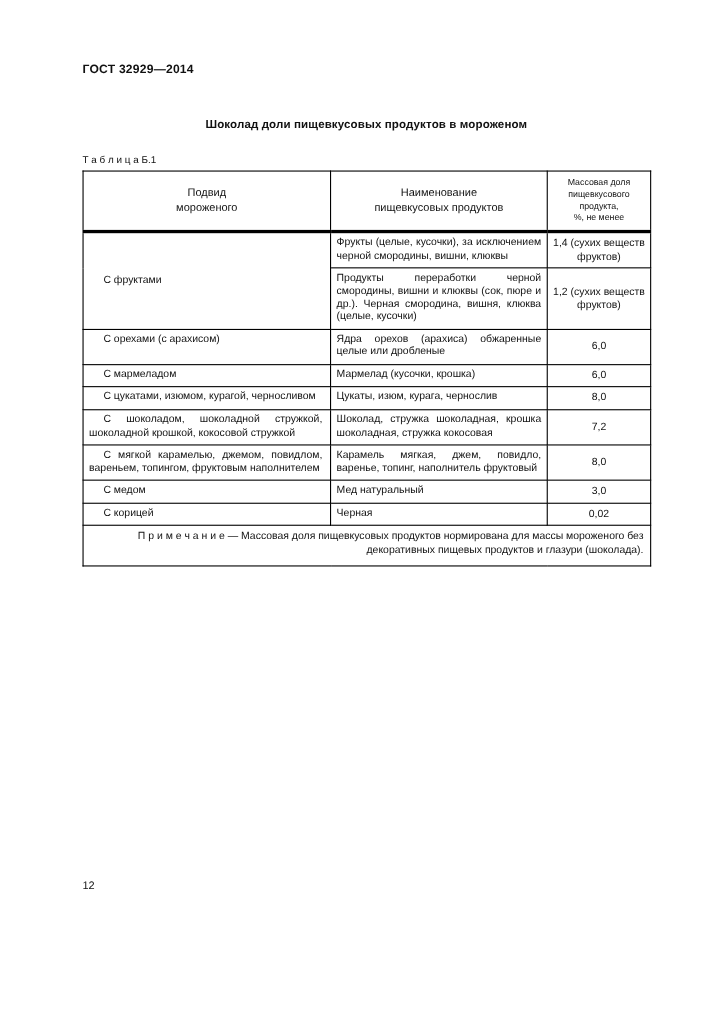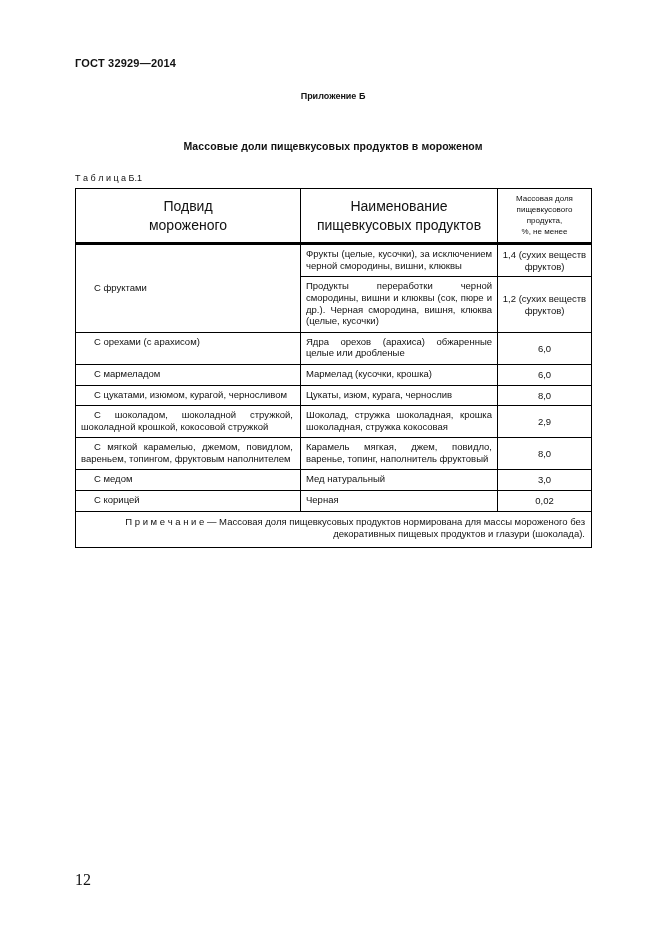--- a/index.html
+++ b/index.html
@@ -48,21 +48,21 @@
     margin-top: 5px;
     font-size: 9.5px;
     line-height: 1.22;
     table-layout: fixed;
   }
   .b1 th, .b1 td { border: 1px solid #000; }
   .b1 th {
     font-weight: normal;
     text-align: center;
     vertical-align: middle;
-    font-size: 14px;
+    font-size: 10px;
     padding: 5px 3px;
     white-space: pre-line;
     line-height: 1.35;
     border-bottom: 3px solid #000;
   }
   .b1 th.h-fraction { font-size: 8px; }
   .b1 td {
     vertical-align: top;
     padding: 3px 5px 5px 5px;
   }
@@ -80,38 +80,36 @@
   }
   td.note-cell {
     text-indent: 13px;
     text-align: right;
     padding: 4px 6px 7px 5px;
     line-height: 1.3;
   }
   .page-number {
     position: absolute;
     left: 75px;
-    top: 871px;
-    font-size: 16px;
-    font-family: Liberation Serif, serif;
+    top: 800px;
+    font-size: 10px;
   }
 </style>
 </head>
 <body>
 
 <div class="page">
   <div class="content">
 
     <div class="doc-number">ГОСТ 32929—2014</div>
 
     <div class="appendix">
-      <div>Приложение Б</div>
     </div>
 
-    <div class="title">Массовые доли пищевкусовых продуктов в мороженом</div>
+    <div class="title">Шоколад доли пищевкусовых продуктов в мороженом</div>
 
     <div class="table-label">Т а б л и ц а  Б.1</div>
 
     <table class="b1">
       <colgroup>
         <col style="width: 225px;">
         <col style="width: 197px;">
         <col style="width: 94px;">
       </colgroup>
       <thead>
@@ -146,21 +144,21 @@
           <td class="c3">6,0</td>
         </tr>
         <tr>
           <td class="c1">С цукатами, изюмом, курагой, черносливом</td>
           <td class="c2">Цукаты, изюм, курага, чернослив</td>
           <td class="c3">8,0</td>
         </tr>
         <tr>
           <td class="c1">С шоколадом, шоколадной стружкой, шоколадной крошкой, кокосовой стружкой</td>
           <td class="c2">Шоколад, стружка шоколадная, крошка шоколадная, стружка кокосовая</td>
-          <td class="c3">2,9</td>
+          <td class="c3">7,2</td>
         </tr>
         <tr>
           <td class="c1">С мягкой карамелью, джемом, повидлом, вареньем, топингом, фруктовым наполнителем</td>
           <td class="c2">Карамель мягкая, джем, повидло, варенье, топинг, наполнитель фруктовый</td>
           <td class="c3">8,0</td>
         </tr>
         <tr>
           <td class="c1">С медом</td>
           <td class="c2">Мед натуральный</td>
           <td class="c3">3,0</td>

